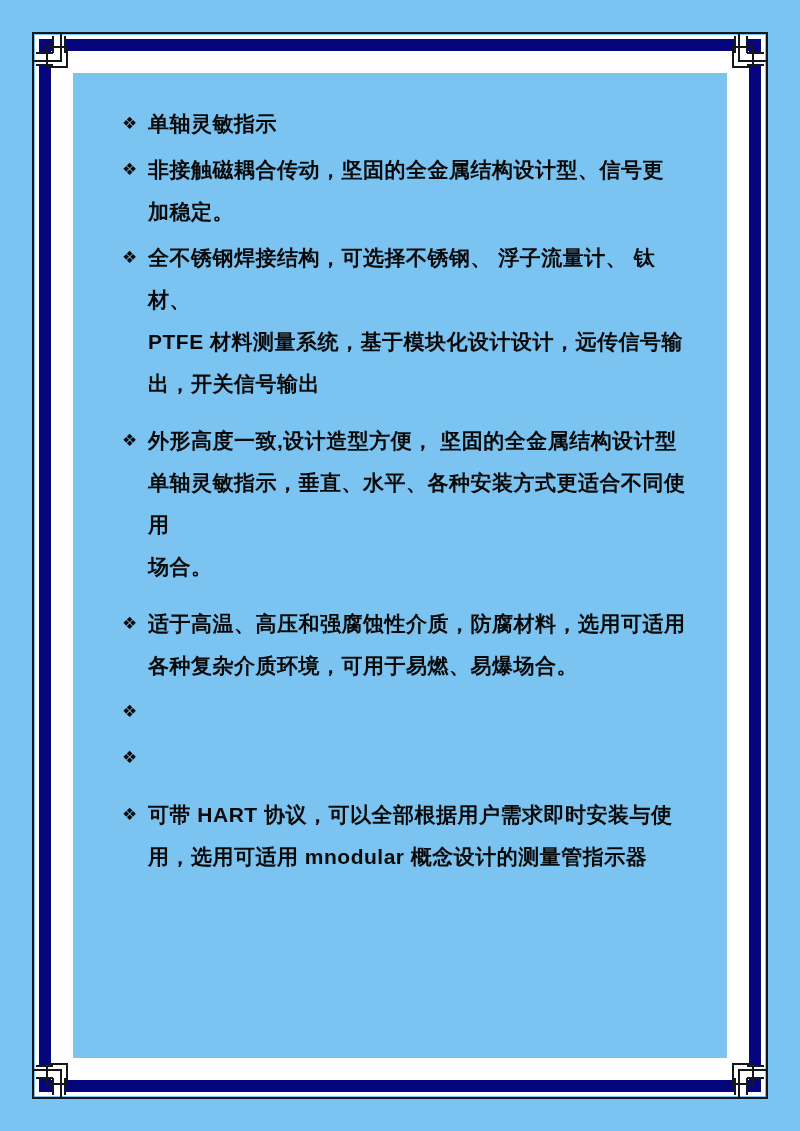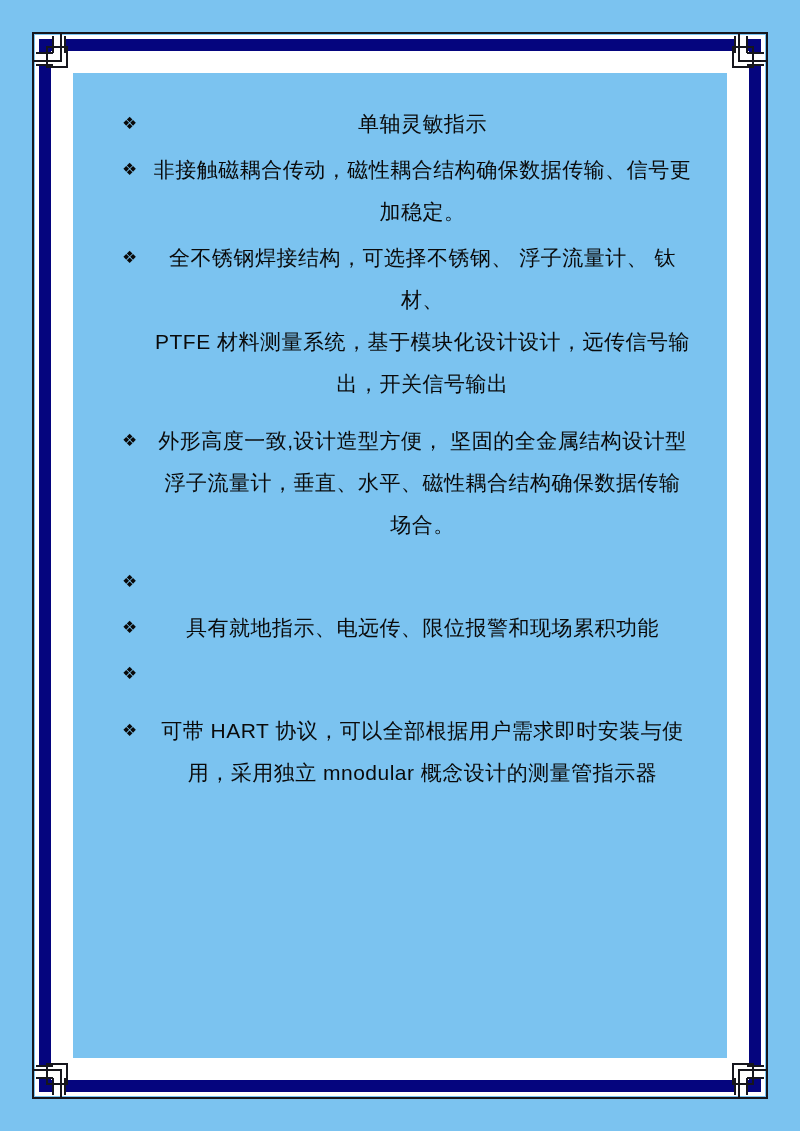--- a/index.html
+++ b/index.html
@@ -42,80 +42,80 @@
   .feature-list{color:var(--text);}
   .item{display:flex;align-items:flex-start;margin:0 0 4px 0;}
   .item.spaced{margin-top:15px;}
   .bullet{
     flex:none;width:26px;margin-left:49px;
     font-size:17px;line-height:42px;font-weight:bold;color:var(--text);
     text-align:left;
   }
   .text{
     flex:1;margin-right:30px;
-    font-size:21px;line-height:42px;font-weight:normal;
+    font-size:21px;line-height:42px;font-weight:bold;
     letter-spacing:0.5px;
     white-space:pre-line;
     color:var(--text);
-    text-align:center;
   }
 </style>
 </head>
 <body>
 
 <div class="page">
 
   <div class="mat"></div>
   <div class="navy-band"></div>
 
   <div class="content-area">
     <div class="feature-list">
 
       <div class="item">
         <span class="bullet">❖</span>
         <span class="text">单轴灵敏指示</span>
       </div>
 
       <div class="item">
         <span class="bullet">❖</span>
-        <span class="text">非接触磁耦合传动，磁性耦合结构确保数据传输、信号更
+        <span class="text">非接触磁耦合传动，坚固的全金属结构设计型、信号更
 加稳定。</span>
       </div>
 
       <div class="item">
         <span class="bullet">❖</span>
         <span class="text">全不锈钢焊接结构，可选择不锈钢、 浮子流量计、 钛材、
 PTFE 材料测量系统，基于模块化设计设计，远传信号输
 出，开关信号输出</span>
       </div>
 
       <div class="item spaced">
         <span class="bullet">❖</span>
         <span class="text">外形高度一致,设计造型方便， 坚固的全金属结构设计型
-浮子流量计，垂直、水平、磁性耦合结构确保数据传输
+单轴灵敏指示，垂直、水平、各种安装方式更适合不同使用
 场合。</span>
       </div>
 
       <div class="item spaced">
         <span class="bullet">❖</span>
+        <span class="text">适于高温、高压和强腐蚀性介质，防腐材料，选用可适用
+各种复杂介质环境，可用于易燃、易爆场合。</span>
       </div>
 
       <div class="item">
         <span class="bullet">❖</span>
-        <span class="text">具有就地指示、电远传、限位报警和现场累积功能</span>
       </div>
 
       <div class="item">
         <span class="bullet">❖</span>
       </div>
 
       <div class="item spaced">
         <span class="bullet">❖</span>
         <span class="text">可带 HART 协议，可以全部根据用户需求即时安装与使
-用，采用独立 mnodular 概念设计的测量管指示器</span>
+用，选用可适用 mnodular 概念设计的测量管指示器</span>
       </div>
 
     </div>
   </div>
 
   <div class="black-line"></div>
 
   <div class="corner tl">
     <div class="notch-h"></div>
     <div class="notch-v"></div>

